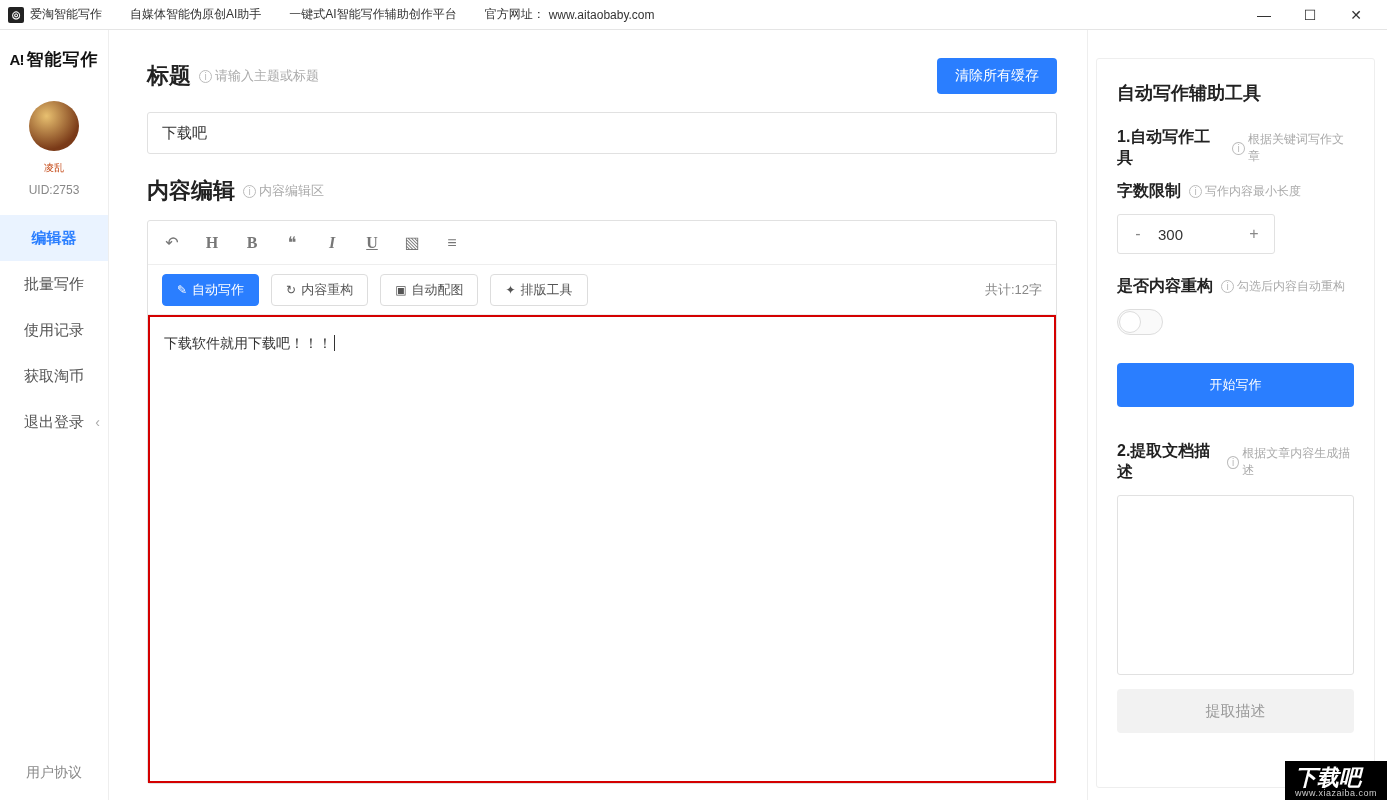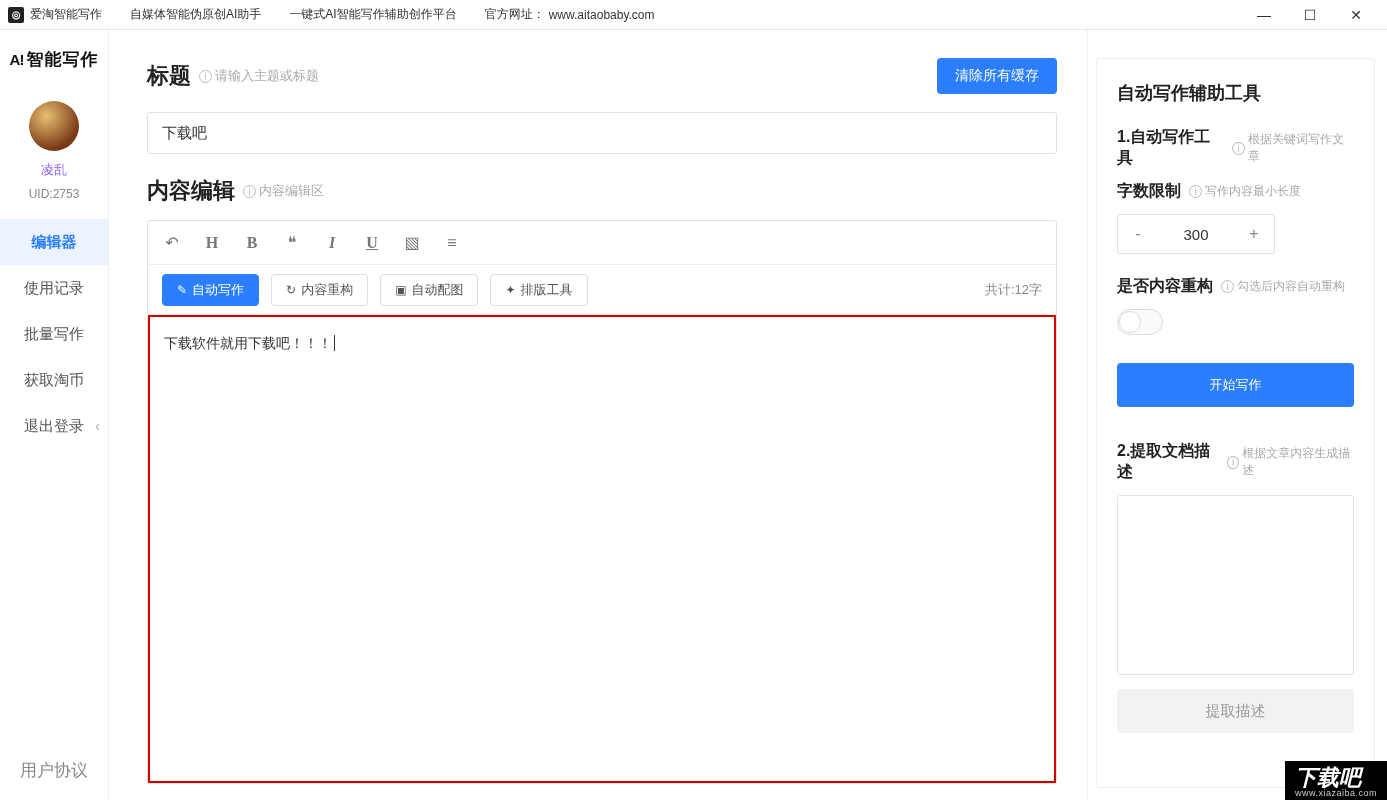--- a/index.html
+++ b/index.html
@@ -13,27 +13,27 @@
 .titlebar .win-btn { width: 46px; height: 30px; display: flex; align-items: center; justify-content: center; font-size: 14px; cursor: pointer; }
 
 
 .shell { display: flex; height: calc(100% - 30px); }
 
 
 .sidebar { width: 109px; border-right: 1px solid #eee; display: flex; flex-direction: column; align-items: center; padding-top: 18px; }
 .brand { width: 100%; text-align: center; font-size: 17px; font-weight: 800; letter-spacing: 1px; color: #111; padding-bottom: 12px; }
 .brand .icon { font-size: 15px; letter-spacing: -1px; margin-right: 3px; }
 .avatar { width: 50px; height: 50px; border-radius: 50%; background: radial-gradient(circle at 35% 30%, #e8c070, #7a3a18 70%); margin-top: 18px; }
-.username { font-size: 13px; color: #8b5cf6; margin-top: 10px; }
+.username { font-size: 10px; color: #c2410c; margin-top: 10px; }
 .uid { font-size: 12px; color: #888; margin-top: 8px; }
 .nav { width: 100%; margin-top: 18px; display: flex; flex-direction: column; }
 .nav-item { height: 46px; display: flex; align-items: center; justify-content: center; font-size: 15px; color: #555; cursor: pointer; position: relative; }
 .nav-item.active { background: #eaf3ff; color: #2a7eff; font-weight: 600; }
 .nav-item .chev { position: absolute; right: 8px; font-size: 14px; color: #aaa; }
-.sidebar-footer { margin-top: auto; font-size: 17px; color: #888; padding: 18px 0; }
+.sidebar-footer { margin-top: auto; font-size: 14px; color: #888; padding: 18px 0; }
 
 
 .center { flex: 1; padding: 28px 30px 16px 38px; overflow: hidden; display:flex;flex-direction:column; }
 .row-head { display: flex; align-items: center; }
 .title-lbl { font-size: 22px; font-weight: 700; color: #222; }
 .hint { font-size: 13px; color: #aaa; margin-left: 8px; display: flex; align-items: center; }
 .hint .i { width: 13px; height: 13px; border: 1px solid #bbb; border-radius: 50%; display: inline-flex; align-items: center; justify-content: center; font-size: 10px; margin-right: 3px; font-style: normal; color:#bbb; }
 .btn-primary { background: #2a7eff; color: #fff; border: none; border-radius: 4px; padding: 9px 18px; font-size: 14px; cursor: pointer; }
 .title-input { width: 100%; border: 1px solid #e1e1e1; border-radius: 3px; height: 42px; margin-top: 18px; padding: 0 14px; font-size: 15px; color: #333; }
 .edit-head { margin-top: 22px; display: flex; align-items: center; }
@@ -55,21 +55,21 @@
 
 
 .rpanel { width: 300px; border-left: 1px solid #eee; display: flex; flex-direction: column; padding-left: 8px; }
 .rpanel-inner { padding: 22px 20px; border-left: 0; }
 .panel-title { font-size: 18px; font-weight: 700; color: #222; margin-bottom: 22px; }
 .sec-head { font-size: 16px; font-weight: 700; color: #222; display: flex; align-items: center; margin-bottom: 12px; }
 .sec-head .hint { font-size: 12px; font-weight: 400; }
 .kw-input { width: 100%; height: 42px; border: 1px solid #e1e1e1; border-radius: 3px; padding: 0 12px; font-size: 14px; margin-bottom: 22px; }
 .stepper { display: flex; align-items: center; border: 1px solid #e1e1e1; border-radius: 3px; width: 158px; height: 40px; margin-bottom: 22px; }
 .stepper .sbtn { width: 40px; text-align: center; font-size: 16px; color: #888; cursor: pointer; }
-.stepper .sval { flex: 1; text-align: center; font-size: 15px; color: #333; }
+.stepper .sval { flex: 1; font-size: 15px; color: #333; }
 .toggle { width: 46px; height: 26px; border: 1px solid #ddd; border-radius: 13px; position: relative; background: #fafafa; margin-bottom: 28px; cursor:pointer; }
 .toggle .knob { width: 22px; height: 22px; border-radius: 50%; background: #fff; border: 1px solid #ddd; position: absolute; top: 1px; left: 1px; }
 .btn-block { width: 100%; height: 44px; background: #2a7eff; color: #fff; border: none; border-radius: 4px; font-size: 13px; cursor: pointer; margin-bottom: 34px; }
 .desc-box { width: 100%; height: 180px; border: 1px solid #e1e1e1; border-radius: 3px; margin-bottom: 14px; }
 .btn-gray { width: 100%; height: 44px; background: #f2f2f2; color: #999; border: none; border-radius: 4px; font-size: 15px; cursor: pointer; }
 
 
 .watermark { position: absolute; right: 0; bottom: 0; background: #000; color: #fff; padding: 6px 10px 2px; font-size: 22px; font-weight: 900; font-style: italic; font-family: "SimHei", sans-serif; line-height: 1; }
 .watermark .sub { font-size: 9px; display: block; text-align: right; letter-spacing: 0.5px; font-style: normal; font-weight: 400; color:#ccc; }
 
@@ -100,24 +100,24 @@
   <div class="sidebar">
     <div class="brand"><span class="icon">A!</span><span>智能写作</span></div>
     <div class="avatar"></div>
     <div class="username">凌乱</div>
     <div class="uid">UID:2753</div>
     <div class="nav">
       <div class="nav-item active">
           <span>编辑器</span>
         </div>
       <div class="nav-item">
+          <span>批量写作</span>
+        </div>
+      <div class="nav-item">
           <span>使用记录</span>
-        </div>
-      <div class="nav-item">
-          <span>批量写作</span>
         </div>
       <div class="nav-item">
           <span>获取淘币</span>
         </div>
       <div class="nav-item">
           <span>退出登录</span>
           <span class="chev">‹</span>
         </div>
     </div>
     <div class="sidebar-footer">用户协议</div>

